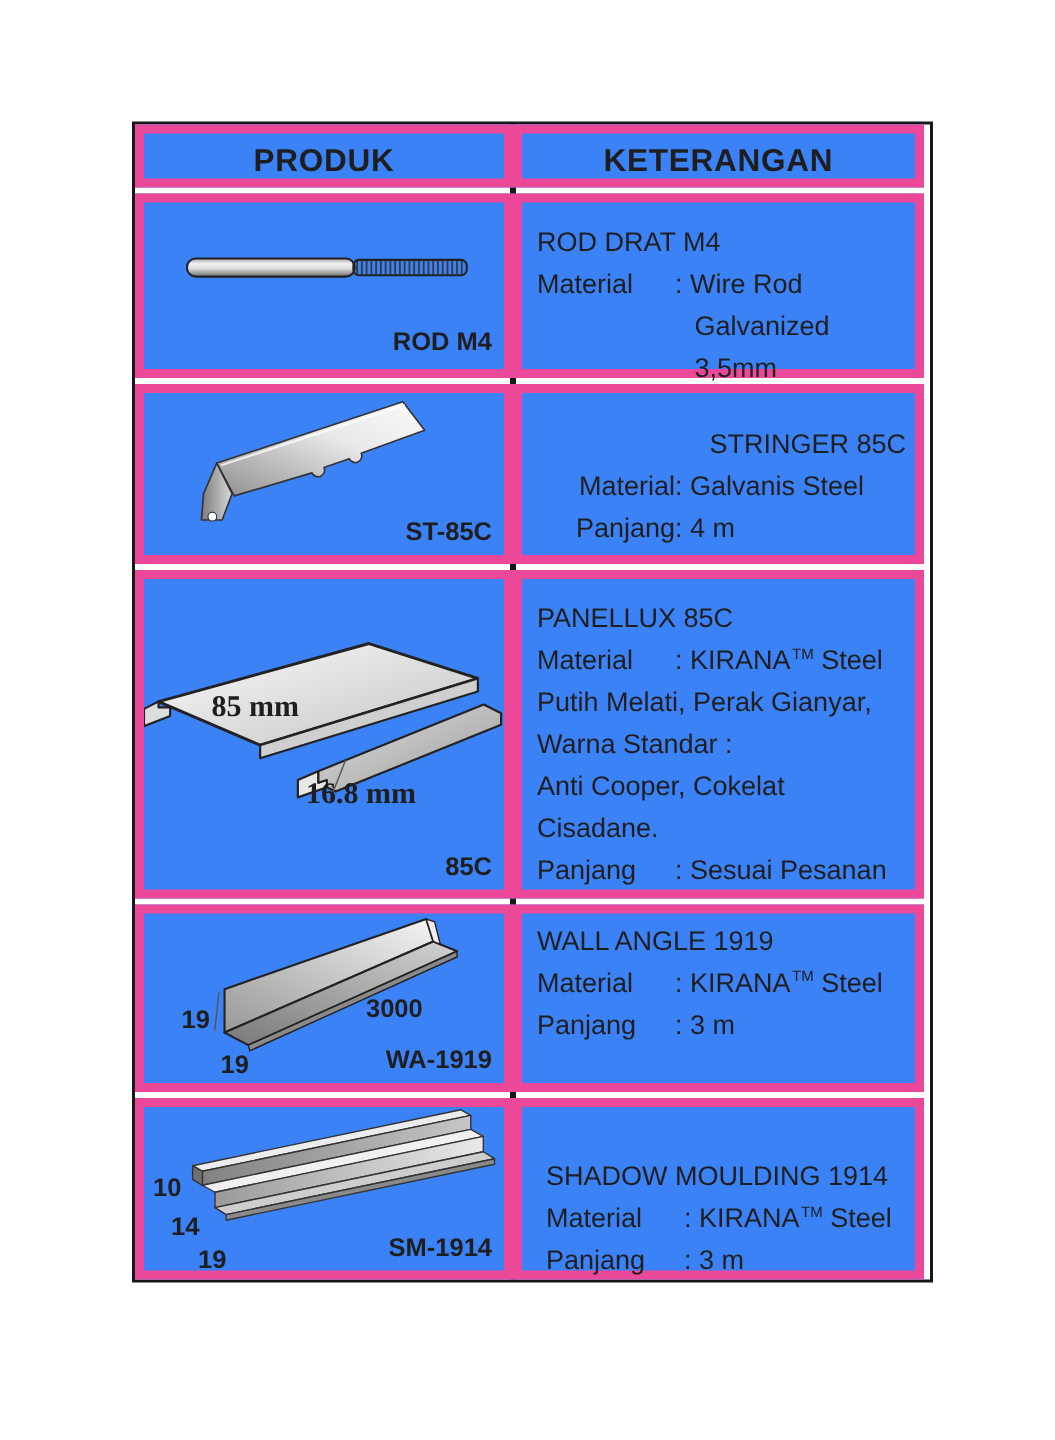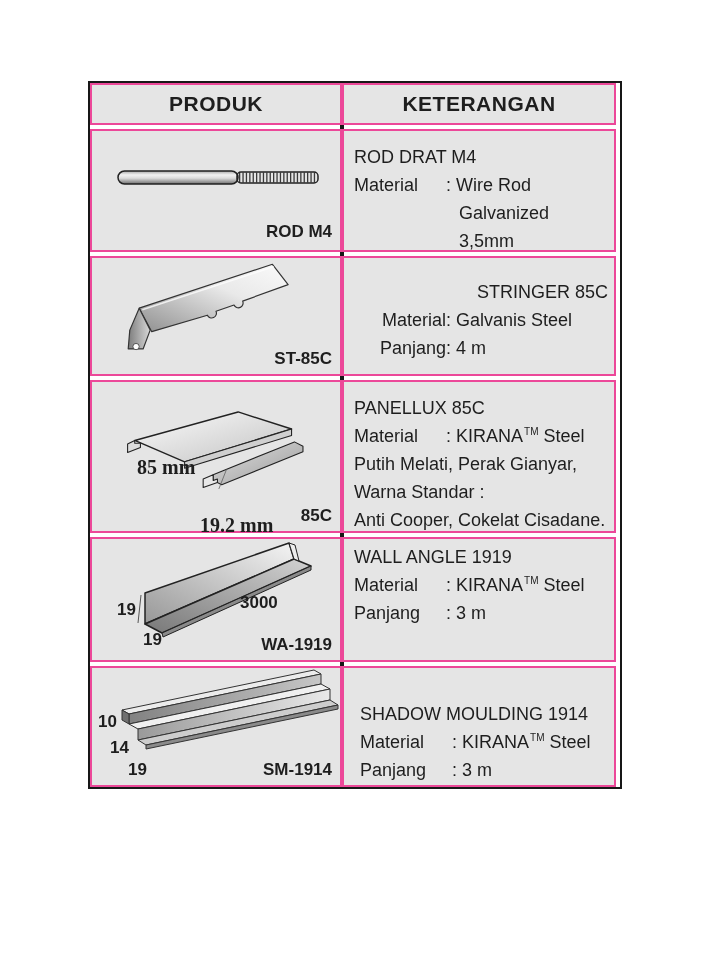--- a/index.html
+++ b/index.html
@@ -7,27 +7,27 @@
     position:relative;width:703px;height:960px;background:#ffffff;
     font-family:"Liberation Sans",sans-serif;color:#1e1e1e;overflow:hidden;
   }
   .ptable{
     position:absolute;left:88px;top:81px;width:530px;
     border:2px solid #171717;background:#ffffff;
   }
   .vline{position:absolute;left:250px;top:0;bottom:0;width:4px;background:#171717;}
   .trow{position:relative;display:flex;margin-bottom:4px;}
   .trow:last-child{margin-bottom:0;}
-  .tcell{background:#e5e5e5;border:2px solid #ec4899;box-sizing:border-box;}
+  .tcell{background:#3b82f6;border:6px solid #ec4899;box-sizing:border-box;}
   .cl{width:252px;position:relative;}
   .cr{width:274px;padding:12px 6px 0 10px;font-size:18px;line-height:28px;}
   .h-head .tcell{height:42px;line-height:37px;text-align:center;font-weight:bold;font-size:21px;padding:0;letter-spacing:.5px;}
   .h-r1 .tcell{height:123px;}
   .h-r2 .tcell{height:120px;text-align:right;}
-  .h-r3 .tcell{height:153px;}
+  .h-r3 .tcell{height:219px;}
   .h-r4 .tcell{height:125px;}
   .h-r5 .tcell{height:121px;}
   .title{white-space:nowrap;}
   .spec{display:flex;}
   .spec .lbl{flex:0 0 92px;}
   .spec .val{white-space:nowrap;}
   .indent{padding-left:105px;}
   sup.tm{font-size:10px;line-height:0;vertical-align:super;margin-left:1px;letter-spacing:0;}
   .pcode{position:absolute;right:8px;bottom:5px;font-weight:bold;font-size:17px;margin-left:20px;}
   .dim{position:absolute;font-weight:bold;font-size:17px;}
@@ -122,34 +122,35 @@
             </linearGradient>
           </defs>
           <path d="M120,130 L234,84 L246,90 L246,98 L132,144 L120,138 Z" fill="url(#g3b)" stroke="#222" stroke-width="1.5" stroke-linejoin="round"></path>
           <path d="M120,130 L106,136 L106,148 L126,141 L126,136 L120,138 Z" fill="#e8e8e8" stroke="#222" stroke-width="1.5" stroke-linejoin="round"></path>
           <line x1="128" y1="150" x2="139" y2="122" stroke="#555" stroke-width="1"></line>
           <path d="M10,82 L155,42 L230,66 L80,112 Z" fill="url(#g3)" stroke="#222" stroke-width="2" stroke-linejoin="round"></path>
           <path d="M230,66 L230,75 L80,121 L80,112 Z" fill="#cfcfcf" stroke="#222" stroke-width="1.5" stroke-linejoin="round"></path>
           <path d="M10,82 L0,87 L0,99 L18,92 L18,86 L10,86 Z" fill="#dddddd" stroke="#222" stroke-width="1.5" stroke-linejoin="round"></path>
         </svg>
         <span class="dim-serif" style="left:45px;top:74px;">85 mm</span>
-        <span class="dim-serif" style="left:108px;top:132px;">19.2 mm</span>
+        <span class="dim-serif" style="left:108px;top:132px;">16.8 mm</span>
         <span class="pcode">85C</span>
       </div>
       <div class="tcell cr">
         <div class="title">PANELLUX 85C</div>
         <div class="spec">
           <span class="lbl">Material</span>
           <span class="val"><span>: KIRANA</span><sup class="tm">TM</sup><span> Steel</span></span>
         </div>
         <div>Putih Melati, Perak Gianyar,</div>
         <div>Warna Standar :</div>
         <div>Anti Cooper, Cokelat Cisadane.</div>
         <div class="spec">
           <span class="lbl">Panjang</span>
+          <span class="val">: Sesuai Pesanan</span>
         </div>
       </div>
     </div>
 
     <div class="trow h-r4">
       <div class="tcell cl">
         <svg class="imgbox" width="248" height="121" viewBox="0 0 248 121">
           <defs>
             <linearGradient id="g4" x1="0" y1="1" x2="1" y2="0">
               <stop offset="0" stop-color="#989898"></stop>

